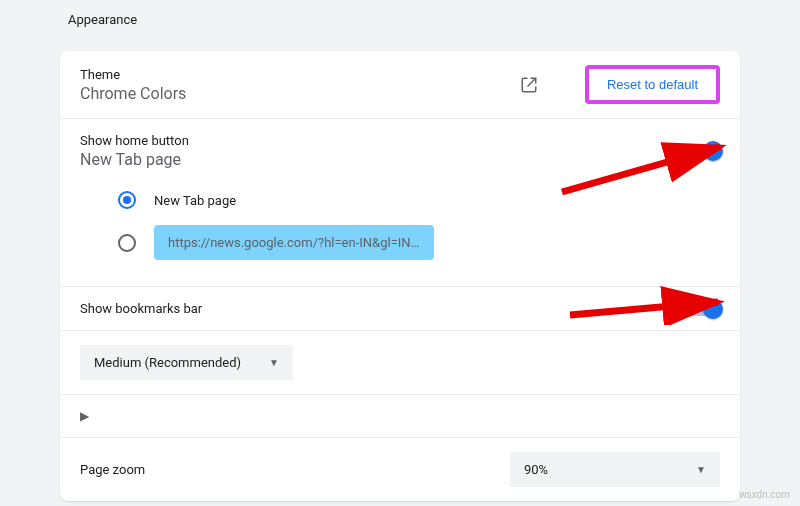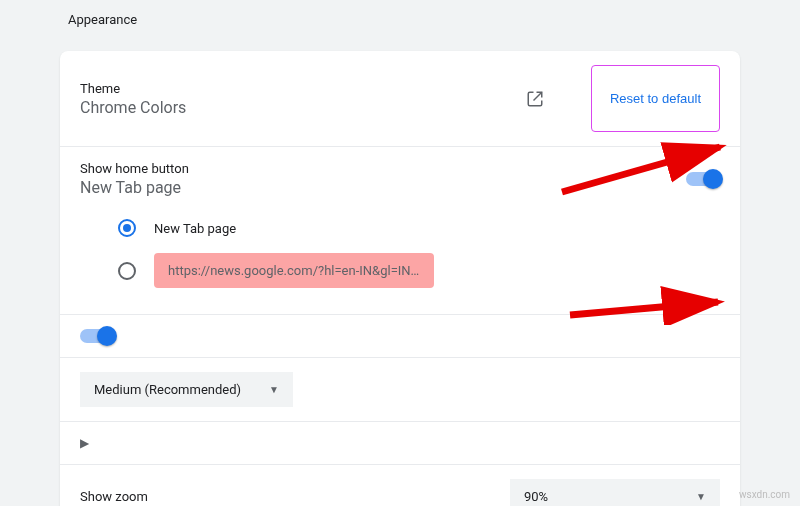--- a/index.html
+++ b/index.html
@@ -34,25 +34,25 @@
   }
   .row:first-child { border-top: none; gap: 46px; }
   .row .labels { flex: 1; }
   .row .title { font-size: 13px; color: #202124; }
   .row .sub { font-size: 16px; color: #5f6368; margin-top: 2px; }
   .ext-icon {
     width: 20px; height: 20px; color: #5f6368;
     display:inline-flex; align-items:center; justify-content:center;
   }
   .reset-btn {
-    border: 1px solid #d946ef;
+    border: 4px solid #d946ef;
     background: #fff;
     color: #1a73e8;
     font-size: 13px;
-    padding: 25px 18px;
+    padding: 8px 18px;
     border-radius: 4px;
     cursor: pointer;
   }
   .toggle {
     position: relative; width: 34px; height: 14px;
     background: #9ec3f8; border-radius: 7px;
   }
   .toggle::after {
     content:""; position:absolute; right:-3px; top:-3px;
     width:20px; height:20px; border-radius:50%;
@@ -67,21 +67,21 @@
     width:18px; height:18px; border-radius:50%;
     border:2px solid #5f6368; position:relative;
     display:inline-block;
   }
   .radio.on { border-color:#1a73e8; }
   .radio.on::after {
     content:""; position:absolute; left:3px; top:3px;
     width:8px; height:8px; border-radius:50%; background:#1a73e8;
   }
   .url-box {
-    background:#fca5a5; border-radius:4px;
+    background:#7dd3fc; border-radius:4px;
     padding:10px 14px; color:#5f6368; font-size:13px;
     width:280px; white-space:nowrap; overflow:hidden; text-overflow:ellipsis;
   }
   .opt-label { font-size:13px; color:#202124; }
   .select {
     background:#f1f3f4; border-radius:0;
     padding:10px 14px; color:#202124; font-size:13px;
     display:flex; align-items:center; gap:28px;
     min-width:210px; justify-content:space-between;
   }
@@ -131,37 +131,40 @@
       <span class="radio on"></span>
       <span class="opt-label">New Tab page</span>
     </div>
     <div class="opt">
       <span class="radio"></span>
       <div class="url-box">https://news.google.com/?hl=en-IN&amp;gl=IN&amp;c…</div>
     </div>
   </div>
 
   <div class="row">
+    <div class="labels">
+      <div class="title">Show bookmarks bar</div>
+    </div>
     <div class="toggle"></div>
   </div>
 
   <div class="row">
     <div class="select">
       <span>Medium (Recommended)</span>
       <span class="caret">▼</span>
     </div>
   </div>
 
   <div class="row">
     <span class="chev">▶</span>
   </div>
 
   <div class="row">
     <div class="labels">
-      <div class="title">Show zoom</div>
+      <div class="title">Page zoom</div>
     </div>
     <div class="select small">
       <span>90%</span>
       <span class="caret">▼</span>
     </div>
   </div>
 
 </div>
 
 <svg class="annot" style="left:552px; top:132px;" width="190" height="70">

